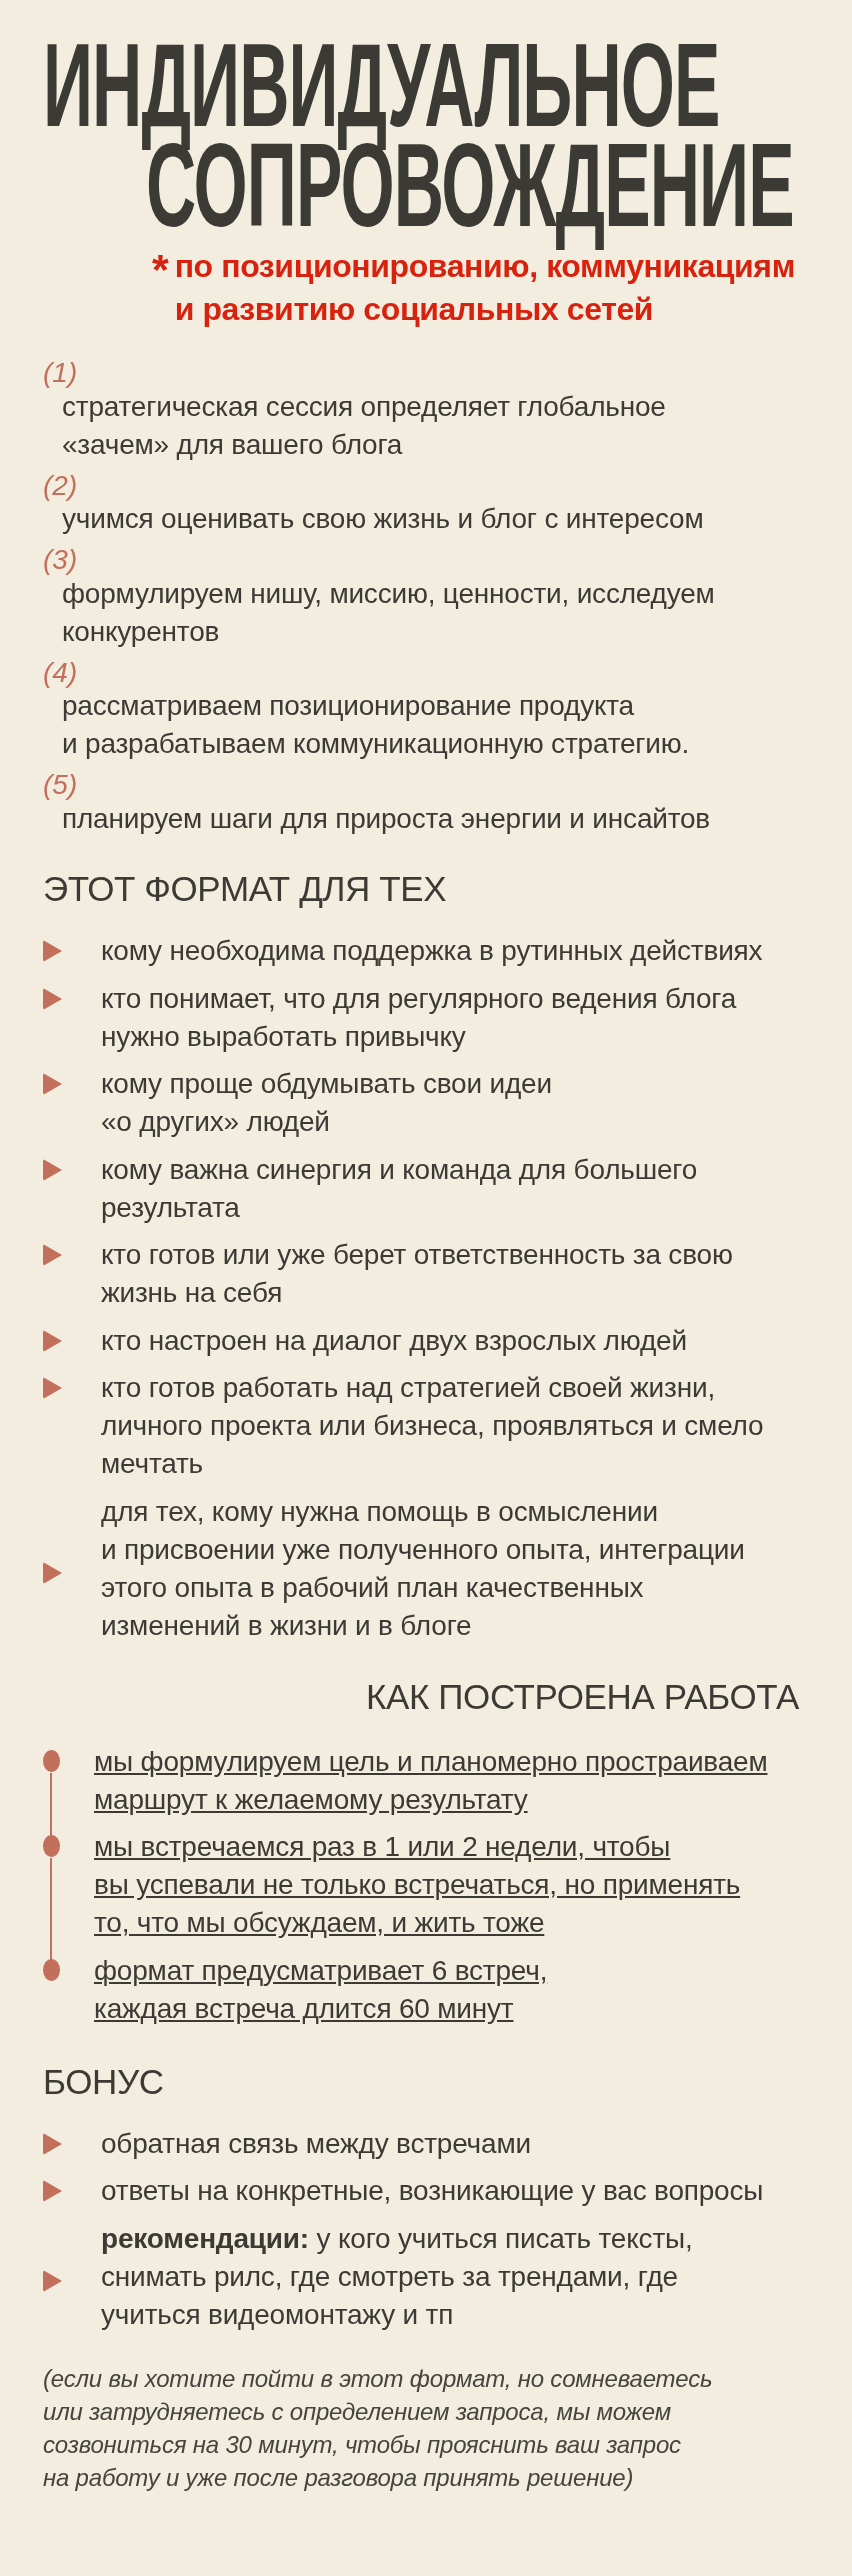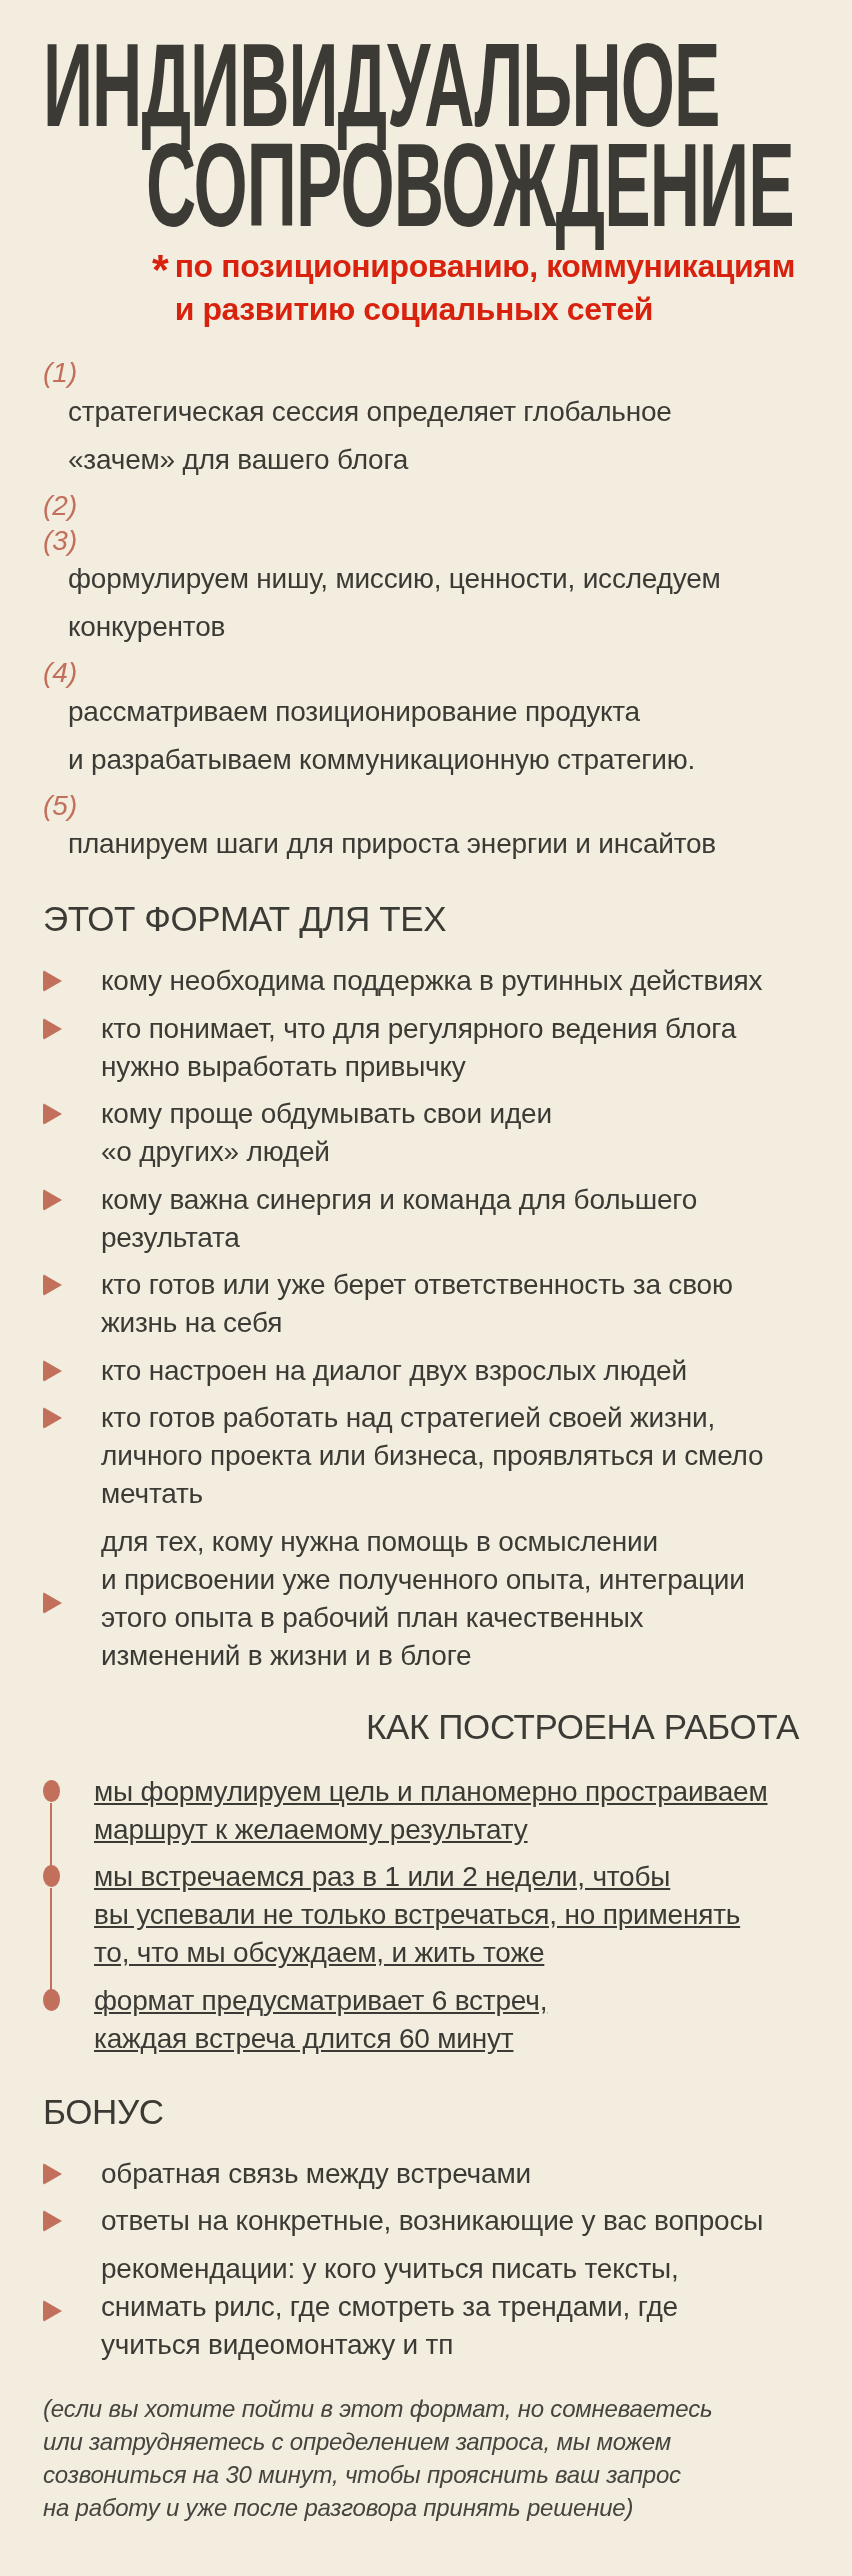--- a/index.html
+++ b/index.html
@@ -54,23 +54,23 @@
   .numbered { margin-top: 28px; }
   .num-item { margin-bottom: 8px; }
   .num-item .num {
     color: #C26F5B;
     font-style: italic;
     font-size: 28px;
     line-height: 27px;
     margin-bottom: 1.6px;
   }
   .num-item .txt {
-    margin-left: 25px;
+    margin-left: 19px;
     font-size: 28px;
-    line-height: 48px;
+    line-height: 38px;
     letter-spacing: -0.2px;
   }
   
   .sec-heading {
     font-weight: 400;
     font-size: 35px;
     line-height: 38px;
     letter-spacing: -0.4px;
     color: #3B3A35;
     margin: 0;
@@ -90,21 +90,21 @@
     border-bottom: 11px solid transparent;
     border-left: 19px solid #C26F5B;
     border-radius: 2.4px;
     margin-top: 8px;
   }
   .tri-item .txt {
     font-size: 28px;
     line-height: 38px;
     letter-spacing: -0.2px;
   }
-  .tri-item .txt b { font-weight: 400; }
+  .tri-item .txt b { font-weight: 700; }
   
   .dot-list { }
   .dot-item { position: relative; display: flex; margin-bottom: 9.5px; text-decoration: underline; }
   .dot-item:last-child { margin-bottom: 0; }
   .dot-marker-box { width: 51px; flex: 0 0 51px; }
   .dot {
     display: block;
     width: 16.6px; height: 22px;
     border-radius: 50%;
     background: #C26F5B;
@@ -152,20 +152,21 @@
 
   <div class="numbered">
   <div class="num-item">
     <div class="num">(1)</div>
     <div class="txt pre">стратегическая сессия определяет глобальное
 «зачем» для вашего блога</div>
   </div>
 
   <div class="num-item">
     <div class="num">(2)</div>
+    <div class="txt pre">учимся оценивать свою жизнь и блог с интересом</div>
   </div>
 
   <div class="num-item">
     <div class="num">(3)</div>
     <div class="txt pre">формулируем нишу, миссию, ценности, исследуем
 конкурентов</div>
   </div>
 
   <div class="num-item">
     <div class="num">(4)</div>

